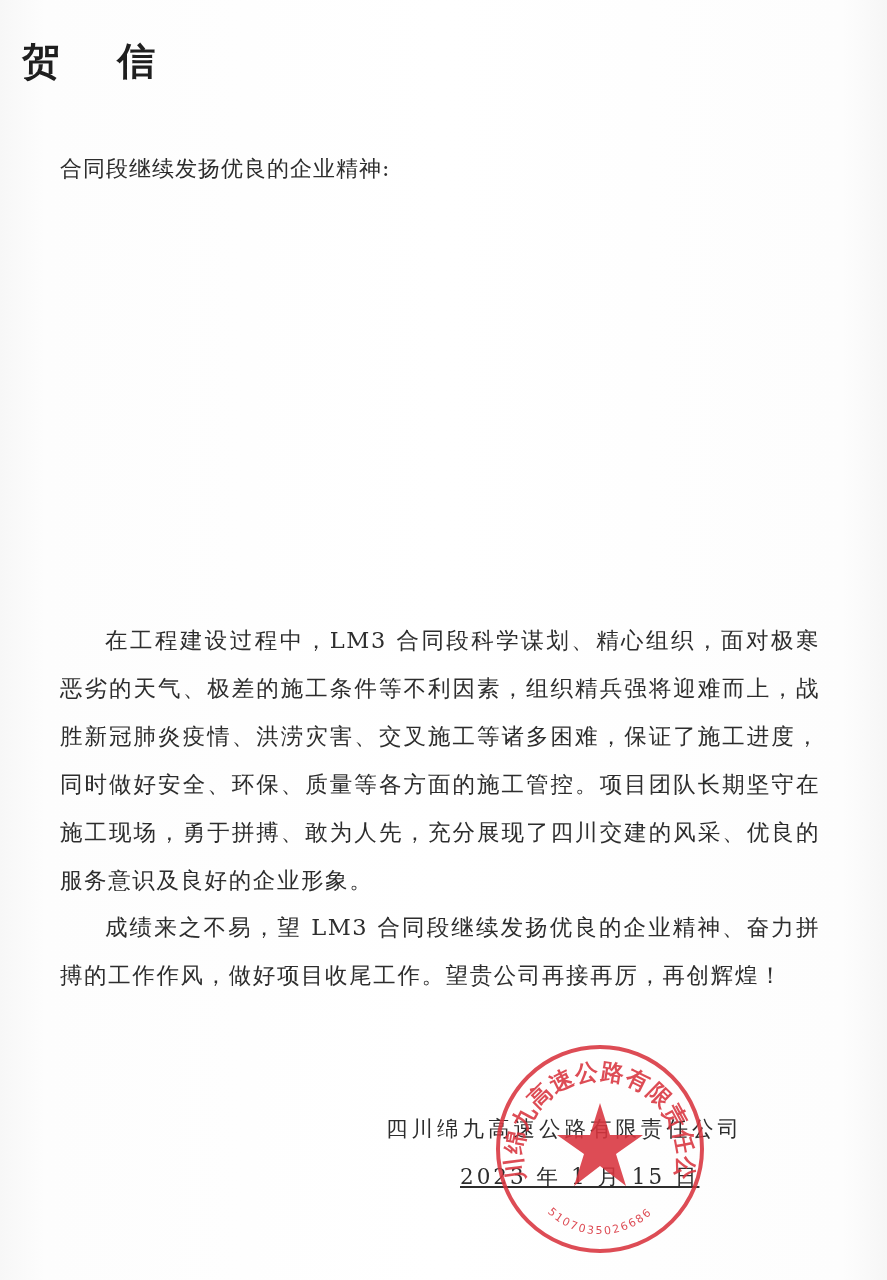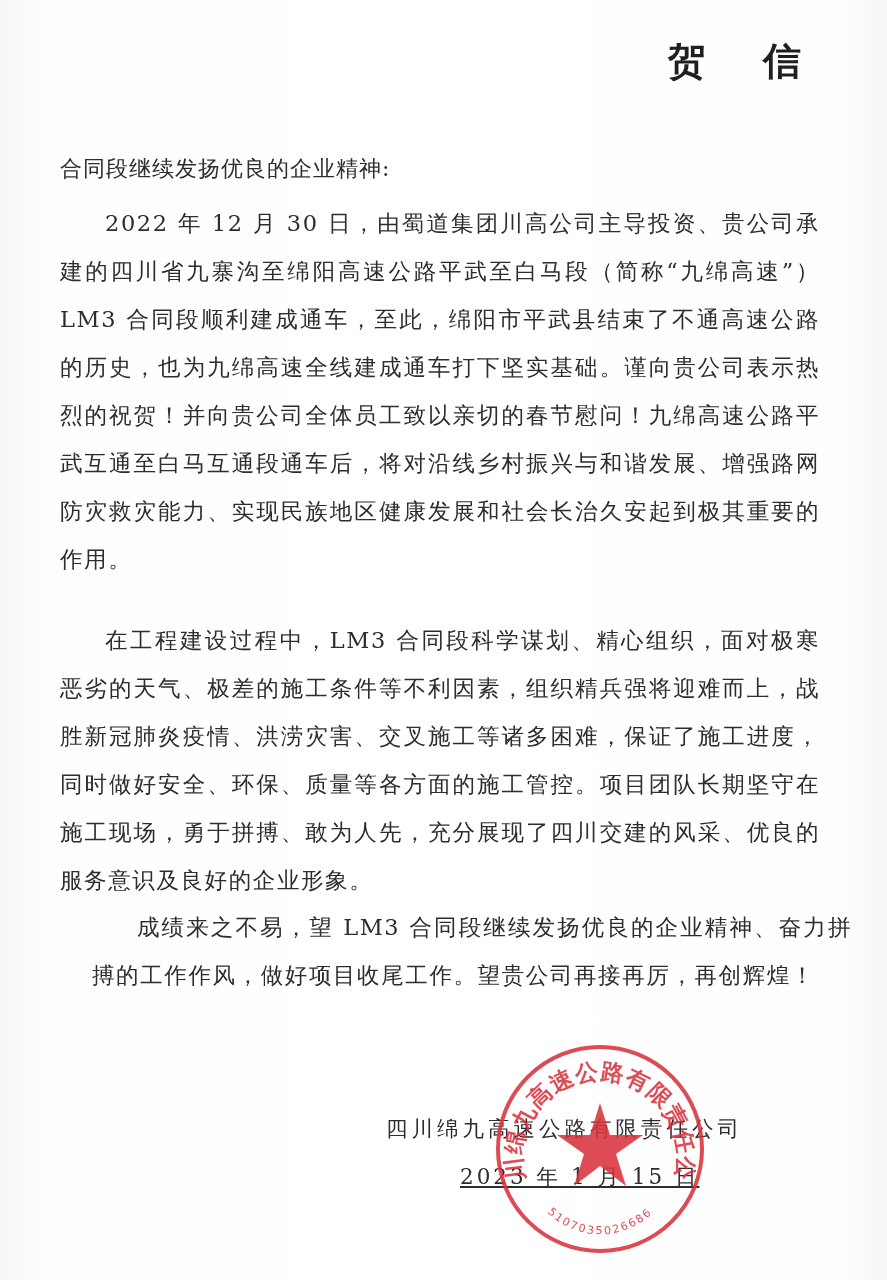--- a/index.html
+++ b/index.html
@@ -18,21 +18,21 @@
     .page {
       position: absolute;
       left: 0; top: 0;
       width: 887px; height: 1280px;
       background: linear-gradient(90deg, #f7f7f7 0%, #fdfdfd 5%, #ffffff 50%, #fdfdfd 95%, #f6f6f6 100%);
     }
     .title {
       position: absolute;
       left: 0; width: 823px;
       top: 36px;
-      text-align: right;
+      text-align: left;
       font-family: "DejaVu Sans", "Liberation Sans", sans-serif;
       font-weight: bold;
       font-size: 38px;
       letter-spacing: 22px;
       color: #1f1f1f;
       padding-left: 22px;
       box-sizing: border-box;
     }
     .salutation {
       position: absolute;
@@ -51,21 +51,21 @@
       color: #2d2d2d;
       letter-spacing: 1.6px;
     }
     .para {
       margin: 0;
       text-indent: 2em;
       text-align: justify;
     }
     .p1 { top: 199px; }
     .p2 { top: 616px; }
-    .p3 { top: 903px; margin-left: 32px; }
+    .p3 { top: 903px; }
     .signature {
       position: absolute;
       left: 386px;
       top: 1114px;
       font-size: 21.5px;
       letter-spacing: 4px;
       color: #2d2d2d;
       z-index: 2;
     }
     .date {
@@ -90,23 +90,20 @@
   </style>
 </head>
 <body>
 
 <div class="page">
 
   <div class="title">贺 信</div>
 
   <div class="salutation">合同段继续发扬优良的企业精神:</div>
 
-  <div class="body-text p1">
-    <p class="para">2022 年 12 月 30 日，由蜀道集团川高公司主导投资、贵公司承建的四川省九寨沟至绵阳高速公路平武至白马段（简称“九绵高速”） LM3 合同段顺利建成通车，至此，绵阳市平武县结束了不通高速公路的历史，也为九绵高速全线建成通车打下坚实基础。谨向贵公司表示热烈的祝贺！并向贵公司全体员工致以亲切的春节慰问！九绵高速公路平武互通至白马互通段通车后，将对沿线乡村振兴与和谐发展、增强路网防灾救灾能力、实现民族地区健康发展和社会长治久安起到极其重要的作用。</p>
-  </div>
 
   <div class="body-text p2">
     <p class="para">在工程建设过程中，LM3 合同段科学谋划、精心组织，面对极寒恶劣的天气、极差的施工条件等不利因素，组织精兵强将迎难而上，战胜新冠肺炎疫情、洪涝灾害、交叉施工等诸多困难，保证了施工进度，同时做好安全、环保、质量等各方面的施工管控。项目团队长期坚守在施工现场，勇于拼搏、敢为人先，充分展现了四川交建的风采、优良的服务意识及良好的企业形象。</p>
   </div>
 
   <div class="body-text p3">
     <p class="para">成绩来之不易，望 LM3 合同段继续发扬优良的企业精神、奋力拼搏的工作作风，做好项目收尾工作。望贵公司再接再厉，再创辉煌！</p>
   </div>
 
   <div class="signature">四川绵九高速公路有限责任公司</div>

